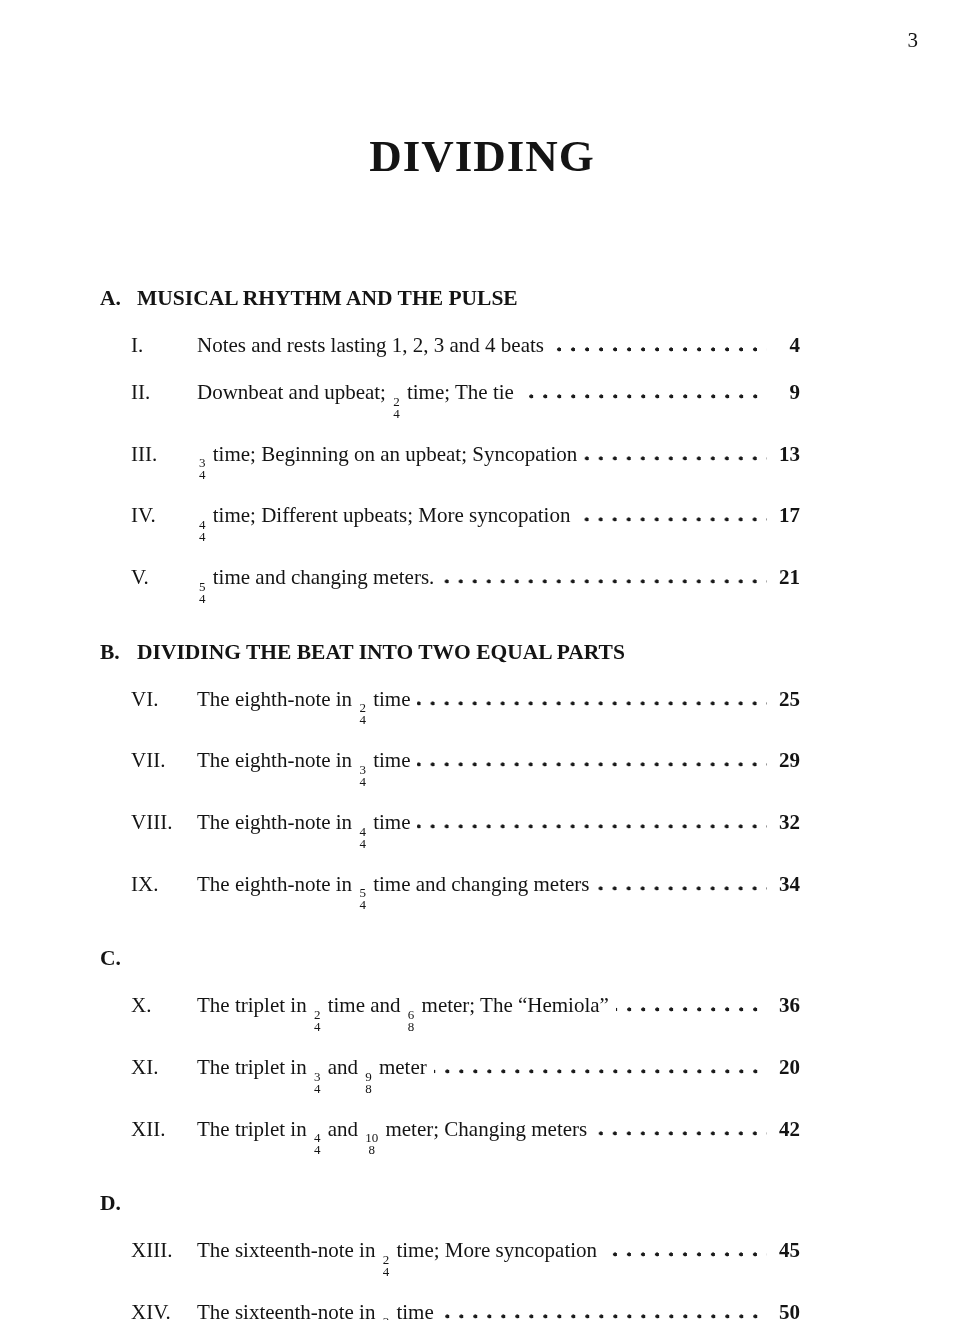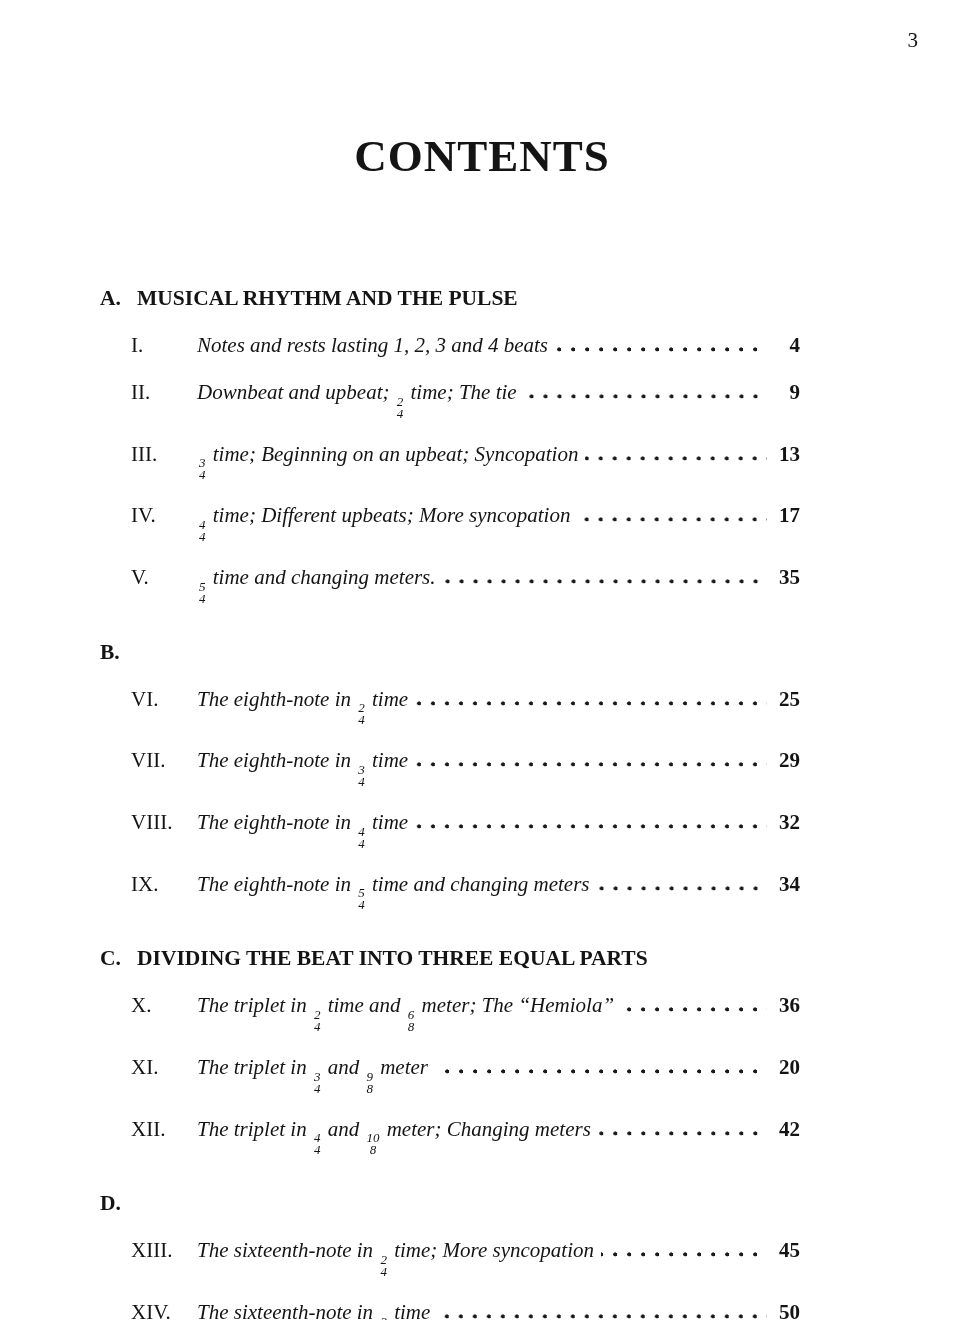--- a/index.html
+++ b/index.html
@@ -50,21 +50,20 @@
     align-items: baseline;
     margin-top: 22px;
     padding-left: 31px;
   }
   .item-numeral {
     flex: 0 0 66px;
     width: 66px;
   }
   .item-title {
     white-space: nowrap;
-    font-style: italic;
   }
   .frac {
     display: inline-flex;
     flex-direction: column;
     align-items: center;
     font-size: 13px;
     line-height: 0.92;
     vertical-align: -0.52em;
     margin: 0 2px;
   }
@@ -84,21 +83,21 @@
     min-width: 28px;
     text-align: right;
     font-weight: bold;
   }
 </style>
 </head>
 <body>
 
 <div class="corner-pagenum">3</div>
 
-<h1 class="contents-title">CONTENTS</h1>
+<h1 class="contents-title">DIVIDING</h1>
 
 <div class="toc">
     <div class="section">
       <div class="section-header">
         <span class="section-label">A.</span>
         <span>MUSICAL RHYTHM AND THE PULSE</span>
       </div>
       <div class="toc-item">
         <span class="item-numeral">I.</span>
         <span class="item-title">Notes and rests lasting 1, 2, 3 and 4 beats</span>
@@ -132,26 +131,27 @@
         <span class="leader"></span>
         <span class="item-page">17</span>
       </div>
       <div class="toc-item">
         <span class="item-numeral">V.</span>
         <span class="item-title"><span class="frac">
             <span>5</span>
             <span>4</span>
           </span> time and changing meters.</span>
         <span class="leader"></span>
-        <span class="item-page">35</span>
+        <span class="item-page">21</span>
       </div>
     </div>
     <div class="section">
       <div class="section-header">
         <span class="section-label">B.</span>
+        <span>DIVIDING THE BEAT INTO TWO EQUAL PARTS</span>
       </div>
       <div class="toc-item">
         <span class="item-numeral">VI.</span>
         <span class="item-title">The eighth-note in <span class="frac">
             <span>2</span>
             <span>4</span>
           </span> time</span>
         <span class="leader"></span>
         <span class="item-page">25</span>
       </div>
@@ -179,21 +179,20 @@
             <span>5</span>
             <span>4</span>
           </span> time and changing meters</span>
         <span class="leader"></span>
         <span class="item-page">34</span>
       </div>
     </div>
     <div class="section">
       <div class="section-header">
         <span class="section-label">C.</span>
-        <span>DIVIDING THE BEAT INTO THREE EQUAL PARTS</span>
       </div>
       <div class="toc-item">
         <span class="item-numeral">X.</span>
         <span class="item-title">The triplet in <span class="frac">
             <span>2</span>
             <span>4</span>
           </span> time and <span class="frac">
             <span>6</span>
             <span>8</span>
           </span> meter; The “Hemiola”</span>

